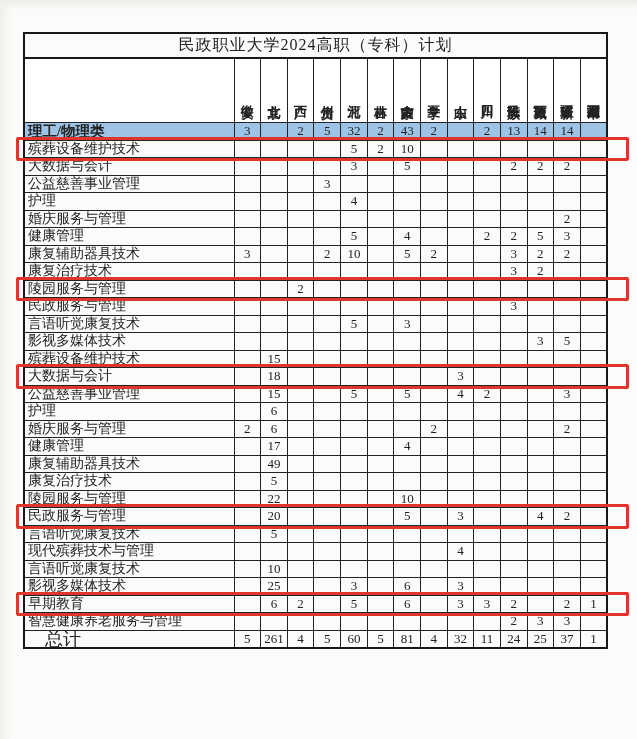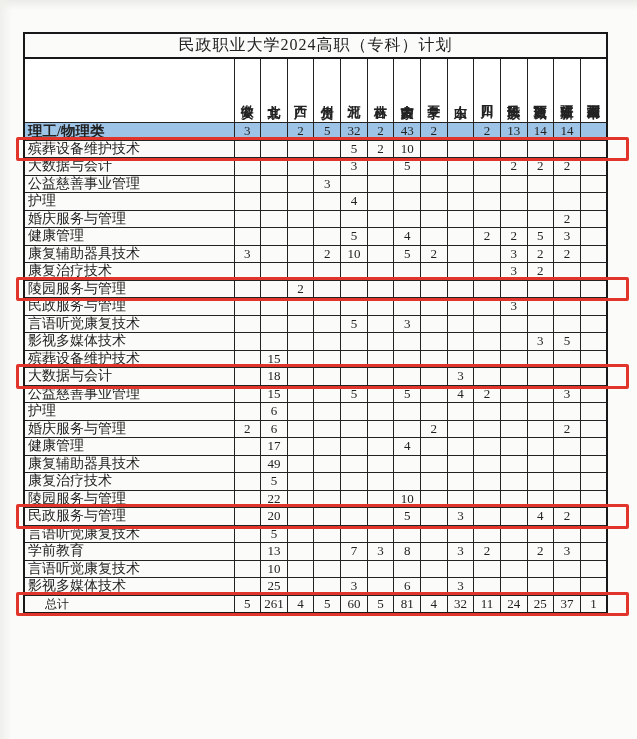--- a/index.html
+++ b/index.html
@@ -63,21 +63,21 @@
     text-align:left;
     font-size:14px;
     padding-left:3px;
   }
   td.num {
     text-align:center;
     font-size:13px;
   }
   tr.section td { background:var(--section-bg,#9dc3e6); }
   tr.section td.label { font-weight:bold; font-size:14.5px; }
-  tr.total td.label { font-size:12px;padding-left:20px; }
+  tr.total td.label { font-size:18px;padding-left:20px; }
   .hl-box {
     position:absolute;
     left:16px;
     width:613px;
     box-sizing:border-box;
     border:3px solid #e1352c;
     border-radius:2px;
     pointer-events:none;
     background:transparent;
   }
@@ -534,35 +534,35 @@
           <td class="num"></td>
           <td class="num"></td>
           <td class="num"></td>
           <td class="num"></td>
           <td class="num"></td>
           <td class="num"></td>
           <td class="num"></td>
           <td class="num"></td>
           <td class="num"></td>
         </tr>
-        <tr class="data">
-          <td class="label">学前教育</td>
-          <td class="num"></td>
-          <td class="num">13</td>
-          <td class="num"></td>
-          <td class="num"></td>
-          <td class="num">7</td>
-          <td class="num">3</td>
-          <td class="num">8</td>
-          <td class="num"></td>
-          <td class="num">3</td>
-          <td class="num">2</td>
-          <td class="num"></td>
-          <td class="num">2</td>
-          <td class="num">3</td>
+        <tr class="data hl">
+          <td class="label">现代殡葬技术与管理</td>
+          <td class="num"></td>
+          <td class="num"></td>
+          <td class="num"></td>
+          <td class="num"></td>
+          <td class="num"></td>
+          <td class="num"></td>
+          <td class="num"></td>
+          <td class="num"></td>
+          <td class="num">4</td>
+          <td class="num"></td>
+          <td class="num"></td>
+          <td class="num"></td>
+          <td class="num"></td>
           <td class="num"></td>
         </tr>
         <tr class="data">
           <td class="label">言语听觉康复技术</td>
           <td class="num"></td>
           <td class="num">10</td>
           <td class="num"></td>
           <td class="num"></td>
           <td class="num"></td>
           <td class="num"></td>
@@ -583,20 +583,54 @@
           <td class="num"></td>
           <td class="num">3</td>
           <td class="num"></td>
           <td class="num">6</td>
           <td class="num"></td>
           <td class="num">3</td>
           <td class="num"></td>
           <td class="num"></td>
           <td class="num"></td>
           <td class="num"></td>
+          <td class="num"></td>
+        </tr>
+        <tr class="data">
+          <td class="label">早期教育</td>
+          <td class="num"></td>
+          <td class="num">6</td>
+          <td class="num">2</td>
+          <td class="num"></td>
+          <td class="num">5</td>
+          <td class="num"></td>
+          <td class="num">6</td>
+          <td class="num"></td>
+          <td class="num">3</td>
+          <td class="num">3</td>
+          <td class="num">2</td>
+          <td class="num"></td>
+          <td class="num">2</td>
+          <td class="num">1</td>
+        </tr>
+        <tr class="data">
+          <td class="label">智慧健康养老服务与管理</td>
+          <td class="num"></td>
+          <td class="num"></td>
+          <td class="num"></td>
+          <td class="num"></td>
+          <td class="num"></td>
+          <td class="num"></td>
+          <td class="num"></td>
+          <td class="num"></td>
+          <td class="num"></td>
+          <td class="num"></td>
+          <td class="num">2</td>
+          <td class="num">3</td>
+          <td class="num">3</td>
           <td class="num"></td>
         </tr>
         <tr class="total">
           <td class="label">总计</td>
           <td class="num">5</td>
           <td class="num">261</td>
           <td class="num">4</td>
           <td class="num">5</td>
           <td class="num">60</td>
           <td class="num">5</td>

